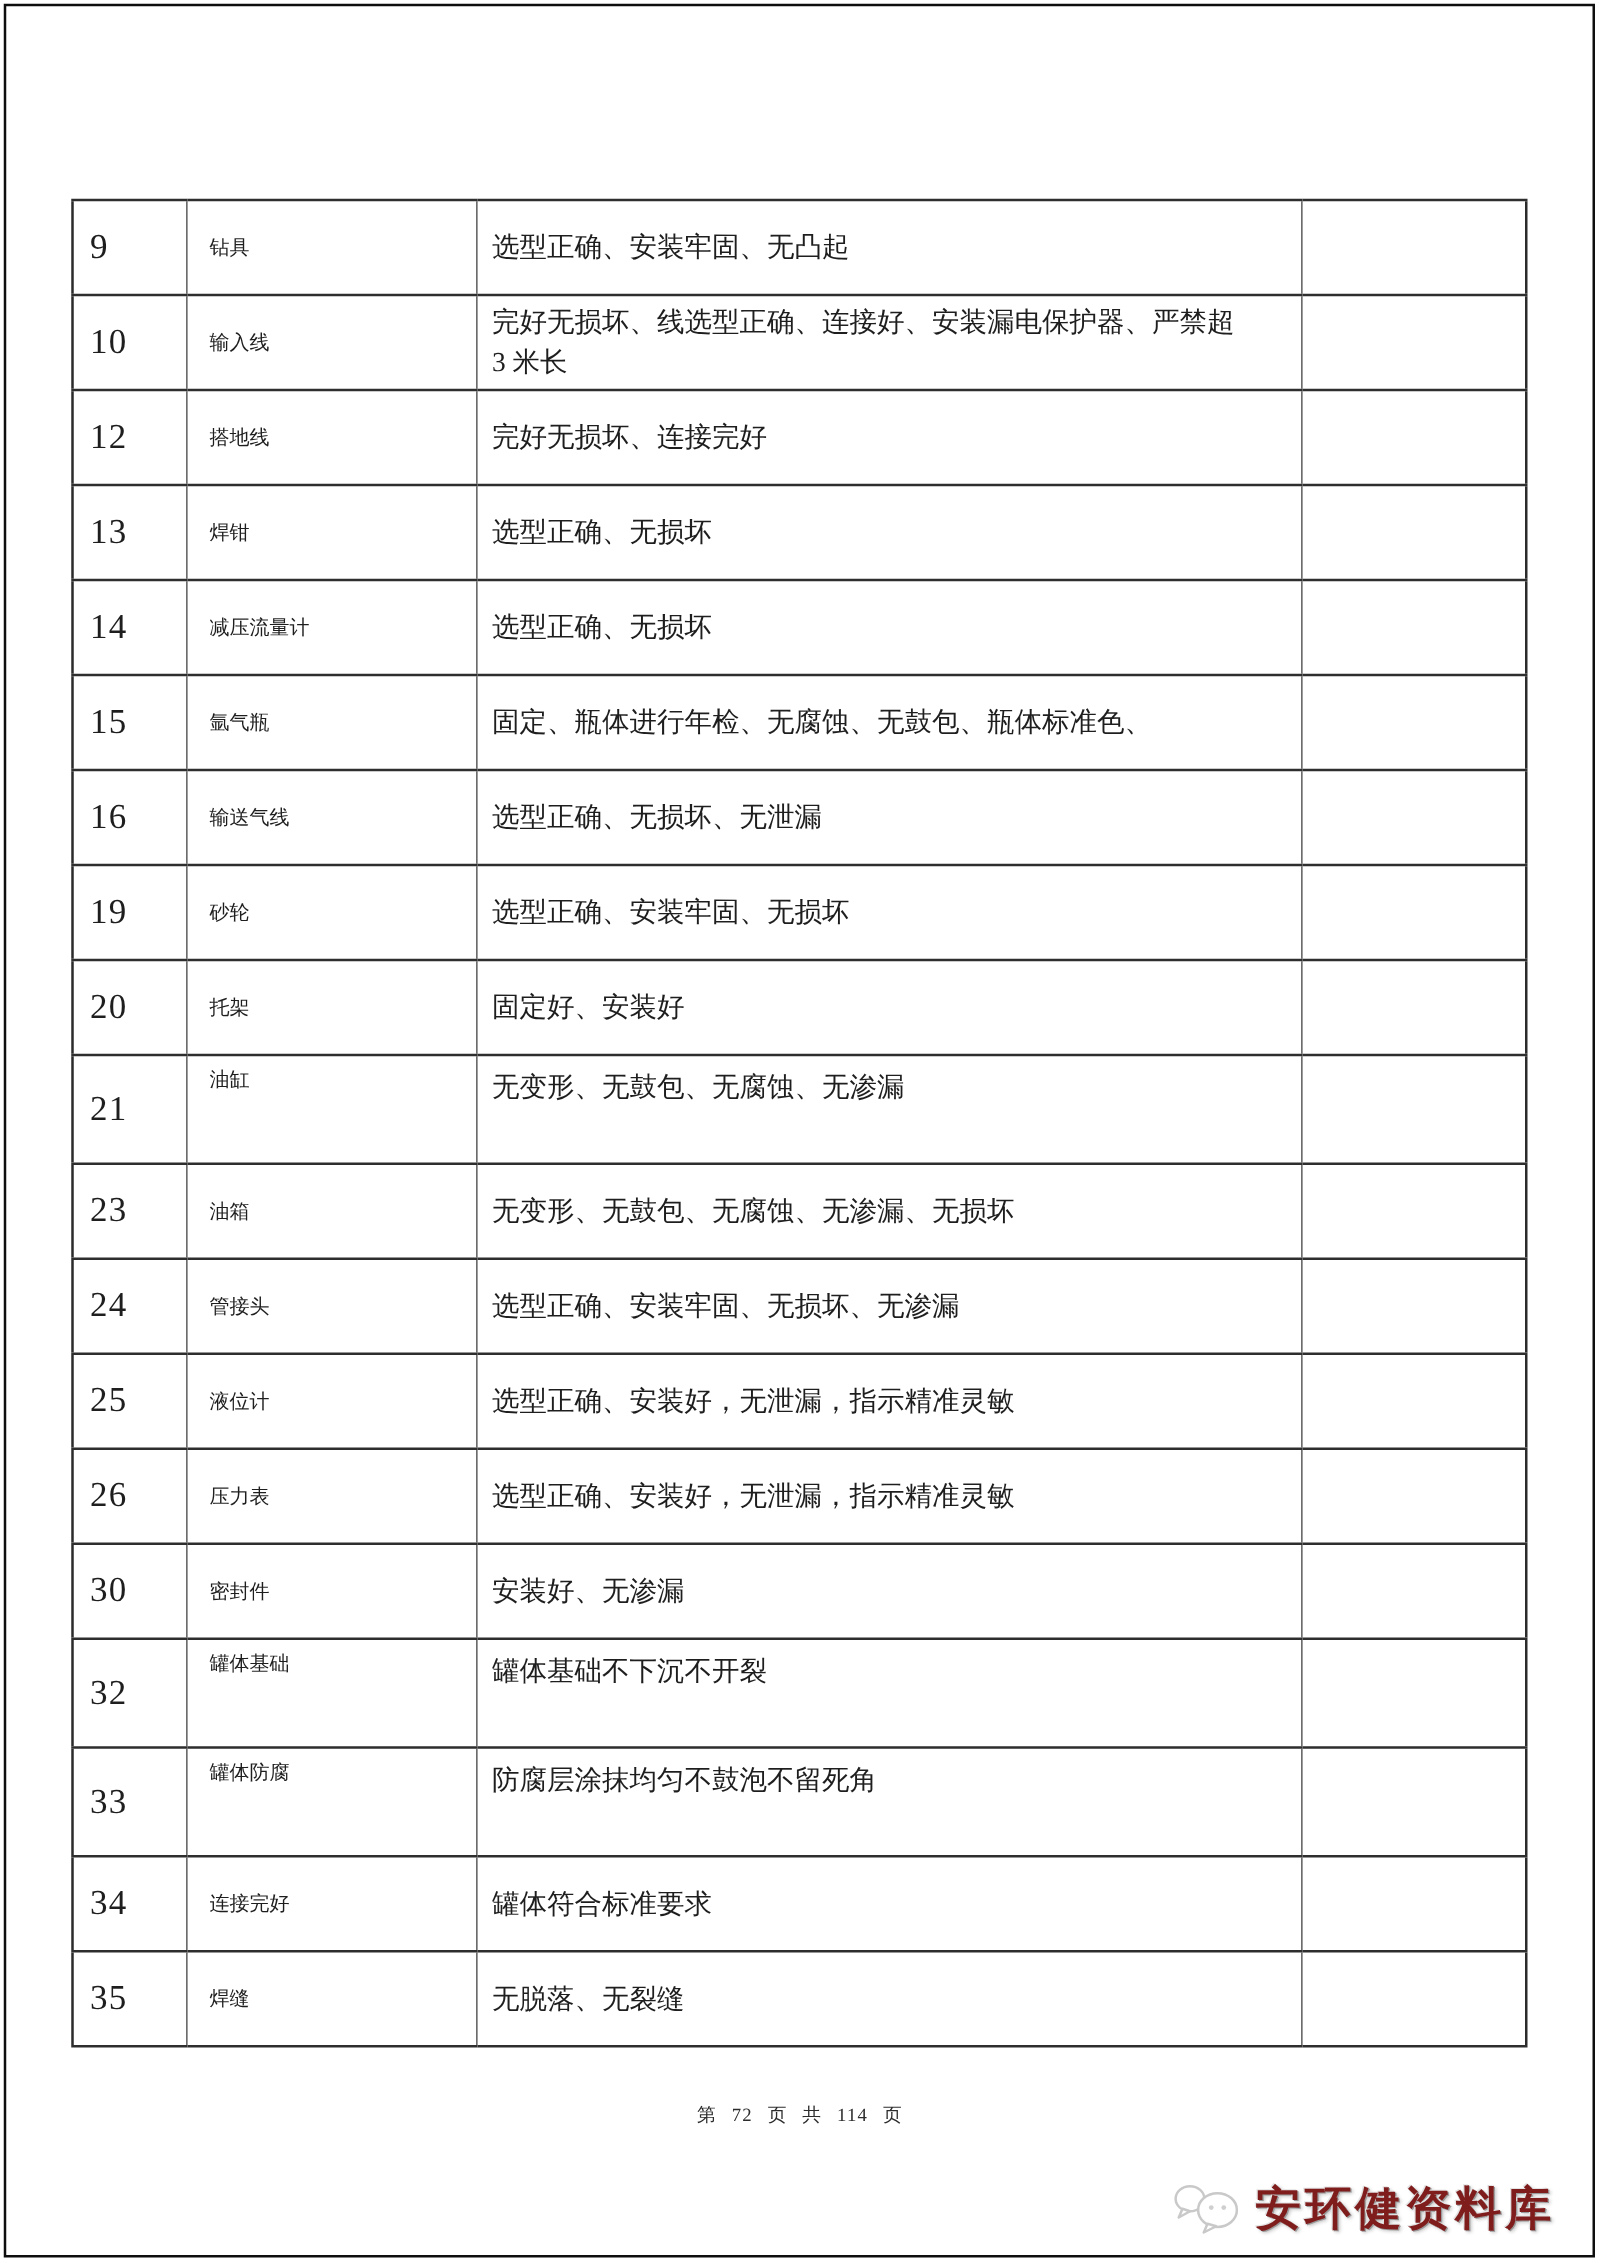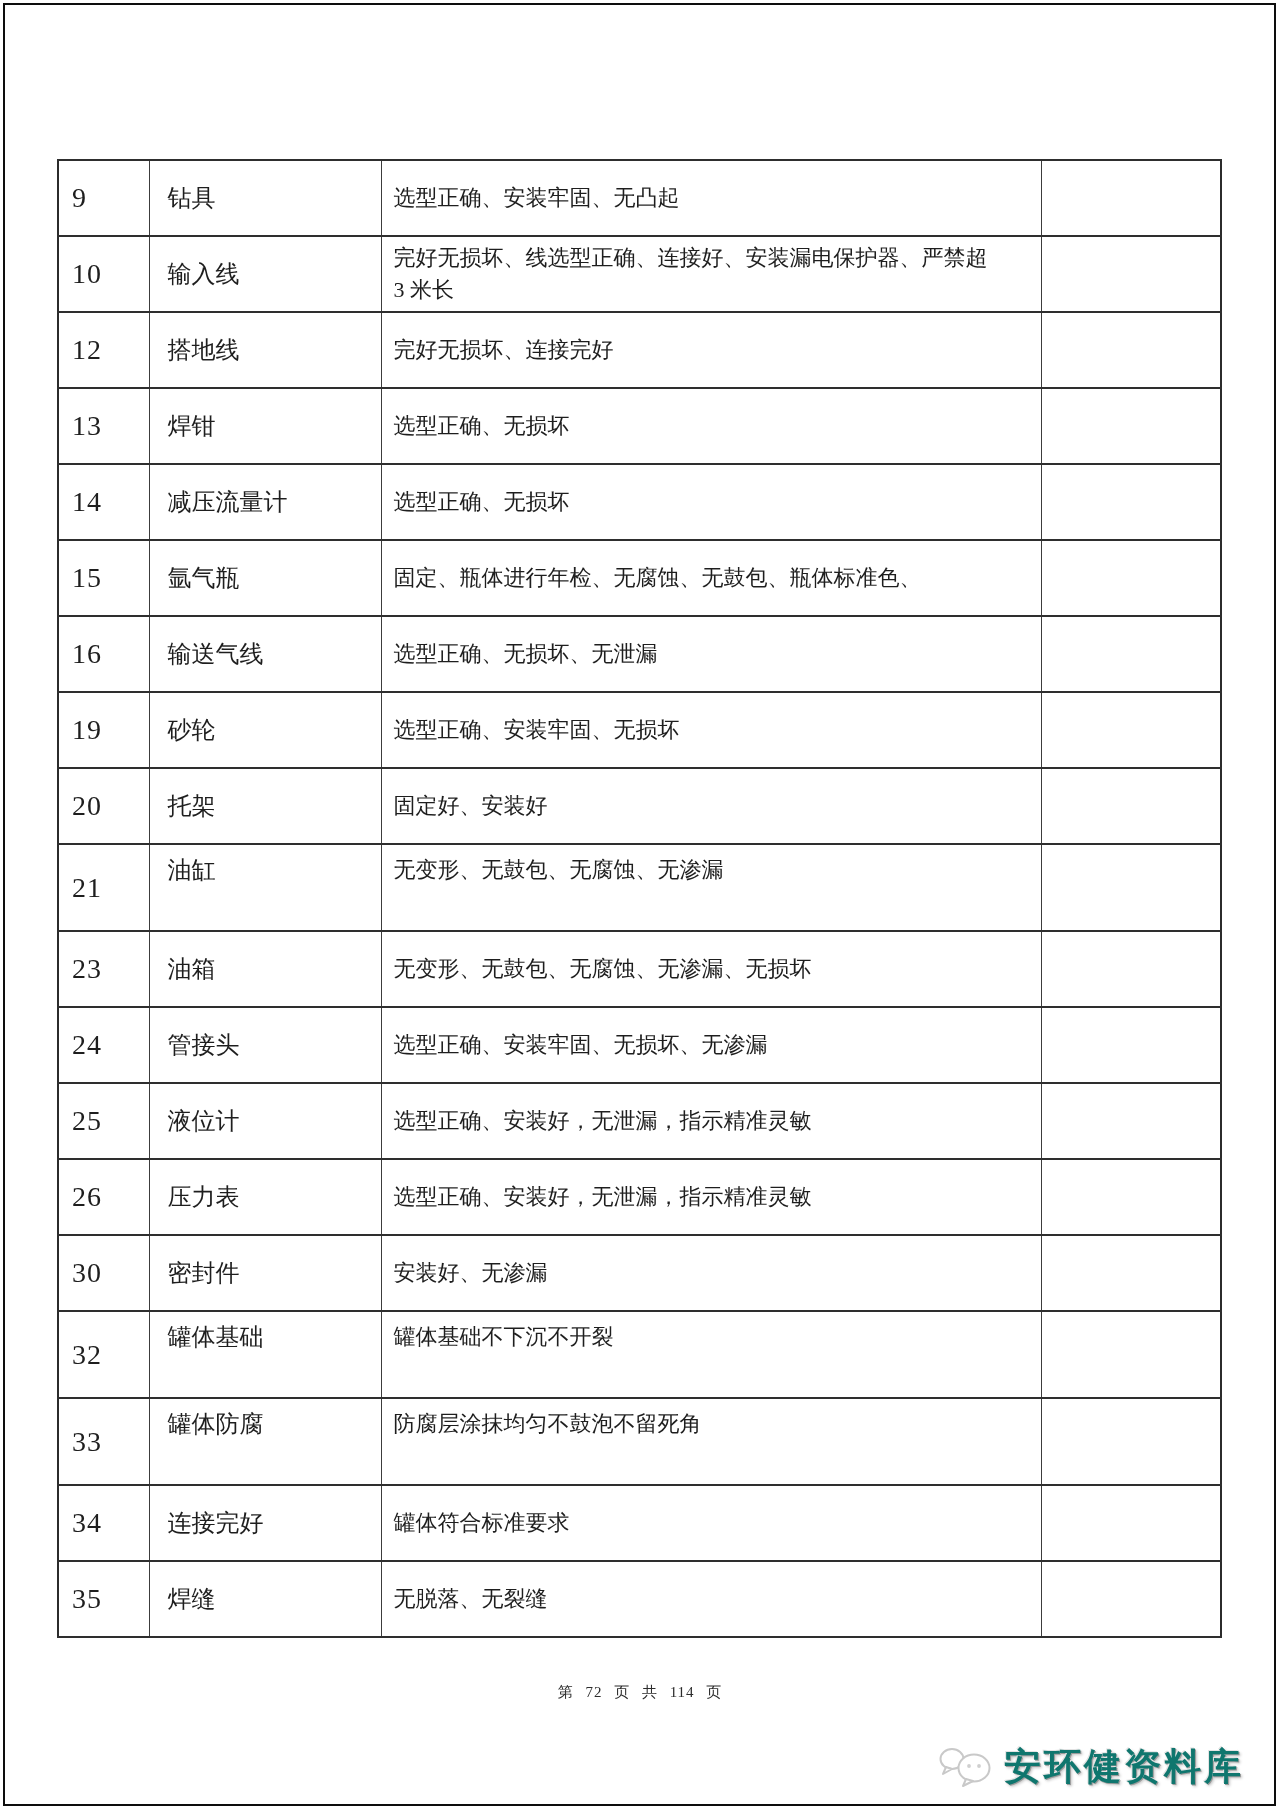--- a/index.html
+++ b/index.html
@@ -44,21 +44,21 @@
     vertical-align: middle;
     background: #ffffff;
   }
   .cell-num {
     font-size: 28px;
     padding: 0 0 0 13px;
     letter-spacing: 1px;
     color: #1e1e1e;
   }
   .cell-item {
-    font-size: 24px;
+    font-size: 16px;
     padding: 0 6px 0 18px;
     color: #1e1e1e;
   }
   .cell-criteria {
     font-size: 22px;
     line-height: 32px;
     padding: 4px 12px;
     color: #1e1e1e;
   }
   tr.va-top td { height: 72px; }
@@ -85,21 +85,21 @@
     right: 36px;
     display: flex;
     align-items: center;
     gap: 10px;
   }
   .watermark-text {
     font-family: "Liberation Sans", "DejaVu Sans", sans-serif;
     font-size: 37px;
     font-weight: bold;
     letter-spacing: 3px;
-    color: #0f766e;
+    color: #7f1d1d;
     text-shadow:
       -1px -1px 0 #e3e3e3,
        1px  1px 0 #9b9b9b,
        2px  2px 3px #c4c4c4;
     white-space: nowrap;
   }
   .watermark-icon svg { display: block; }
 </style>
 </head>
 <body>

